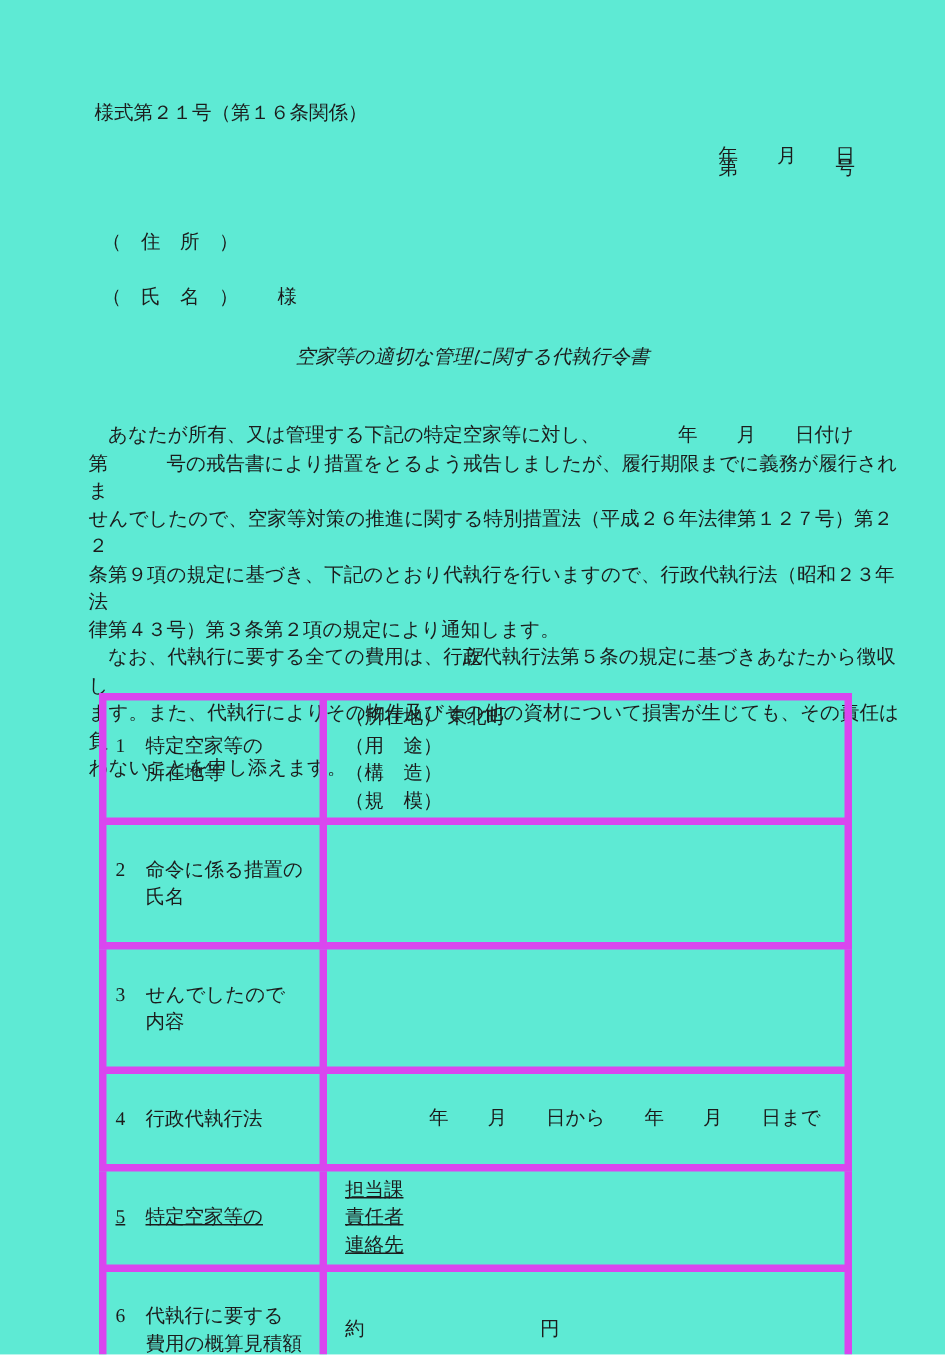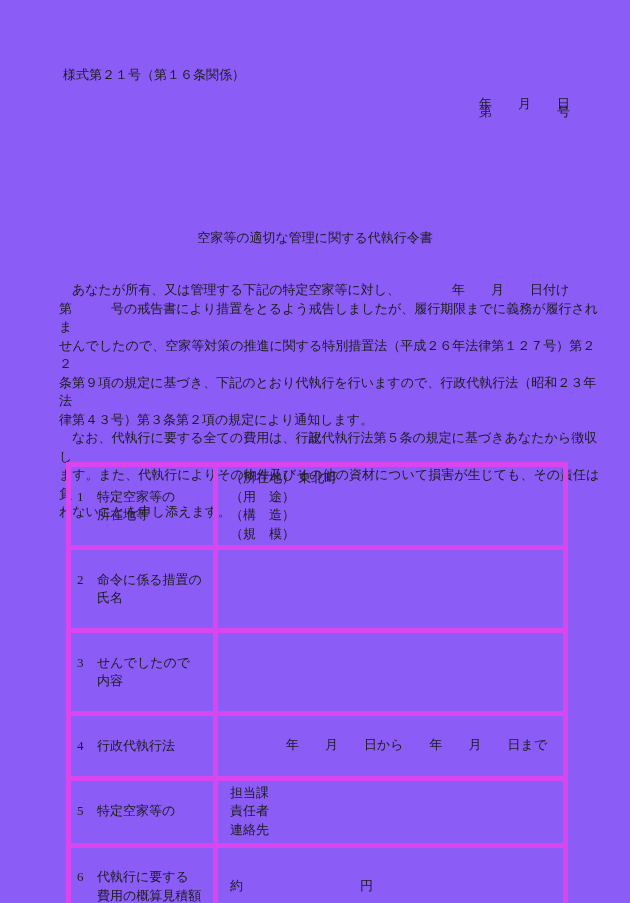--- a/index.html
+++ b/index.html
@@ -1,27 +1,27 @@
 <!DOCTYPE html>
 <html><head>
 <meta charset="utf-8">
 <style>
   * { margin:0; padding:0; box-sizing:border-box; }
   html, body { background:#ffffff; }
   .page {
     position:relative;
     width:630px; height:903px;
-    background:#8b5cf6;
+    background:#5eead4;
     color:#1c1c1c;
     font-family:"Liberation Serif","DejaVu Serif",serif;
     font-size:13px;
     overflow:hidden;
   }
   .abs { position:absolute; line-height:18.5px; white-space:pre-line; }
-  .center { left:0; width:100%; text-align:center; }
+  .center { left:0; width:100%; text-align:center;font-style:italic; }
   .rightcol { right:60px; text-align:right; }
 
   .doc-table {
     position:absolute; left:66px; top:462px; width:502px;
     border-collapse:collapse; table-layout:fixed;
   }
   .doc-table td {
     border:5px solid #d946ef;
     vertical-align:middle;
     line-height:18.5px;
@@ -32,34 +32,38 @@
   .label-wrap { display:flex; align-items:flex-start; }
   .row-no { flex:0 0 20px; }
   .row-label { flex:1; white-space:pre-line; }
   td.value-cell { padding:2px 4px 2px 12px; }
   td.value-indent { padding-left:68px;font-family:Liberation Mono, monospace; }
 
   .doc-table tr:nth-child(1) td { height:82px; }
   .doc-table tr:nth-child(2) td { height:45px; }
   .doc-table tr:nth-child(3) td { height:64px; }
   .doc-table tr:nth-child(4) td { height:29px; }
-  .doc-table tr:nth-child(5) td { height:67px; }
+  .doc-table tr:nth-child(5) td { height:67px;text-decoration:underline; }
   .doc-table tr:nth-child(6) td { height:44px; }
 </style>
 </head>
 <body>
 
 <div class="page">
 
   <div class="abs" style="left:63px; top:66px;">様式第２１号（第１６条関係）</div>
 
   <div class="abs rightcol" style="top:83px;margin-top:20px;">第　　　　　号</div>
 
   <div class="abs rightcol" style="top:95px;">年　　月　　日</div>
 
+  <div class="abs" style="left:68px; top:133px;">
+    <div>（　住　所　）</div>
+    <div>（　氏　名　）　　様</div>
+  </div>
 
 
   <div class="abs center" style="top:229px;">空家等の適切な管理に関する代執行令書</div>
 
   <div class="abs" style="left:59px; top:281px; width:545px;">　あなたが所有、又は管理する下記の特定空家等に対し、　　　　年　　月　　日付け
 第　　　号の戒告書により措置をとるよう戒告しましたが、履行期限までに義務が履行されま
 せんでしたので、空家等対策の推進に関する特別措置法（平成２６年法律第１２７号）第２２
 条第９項の規定に基づき、下記のとおり代執行を行いますので、行政代執行法（昭和２３年法
 律第４３号）第３条第２項の規定により通知します。
 　なお、代執行に要する全ての費用は、行政代執行法第５条の規定に基づきあなたから徴収し

